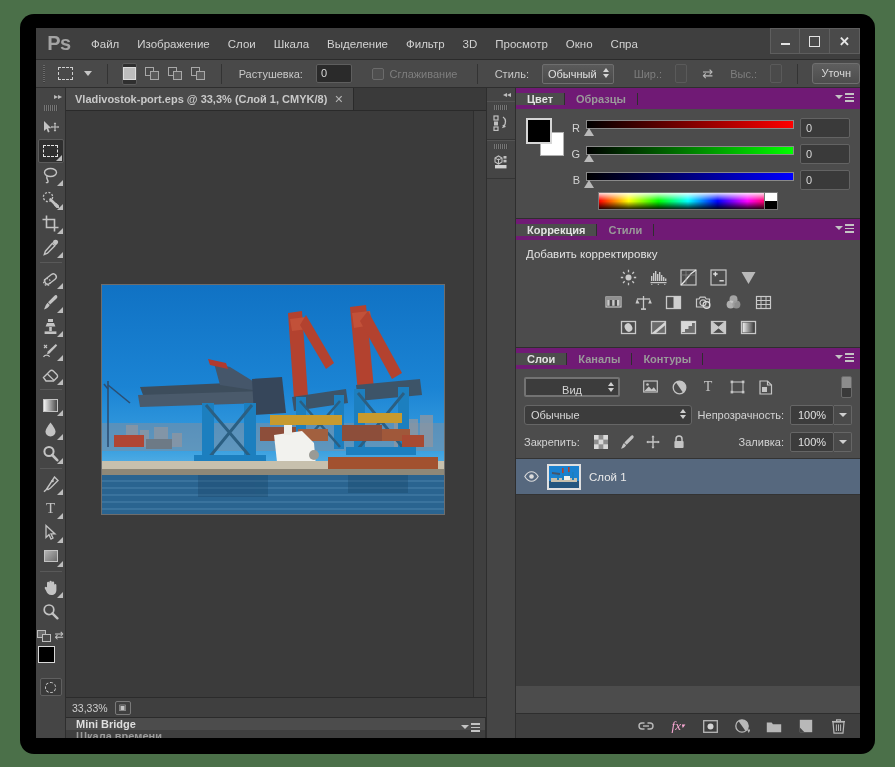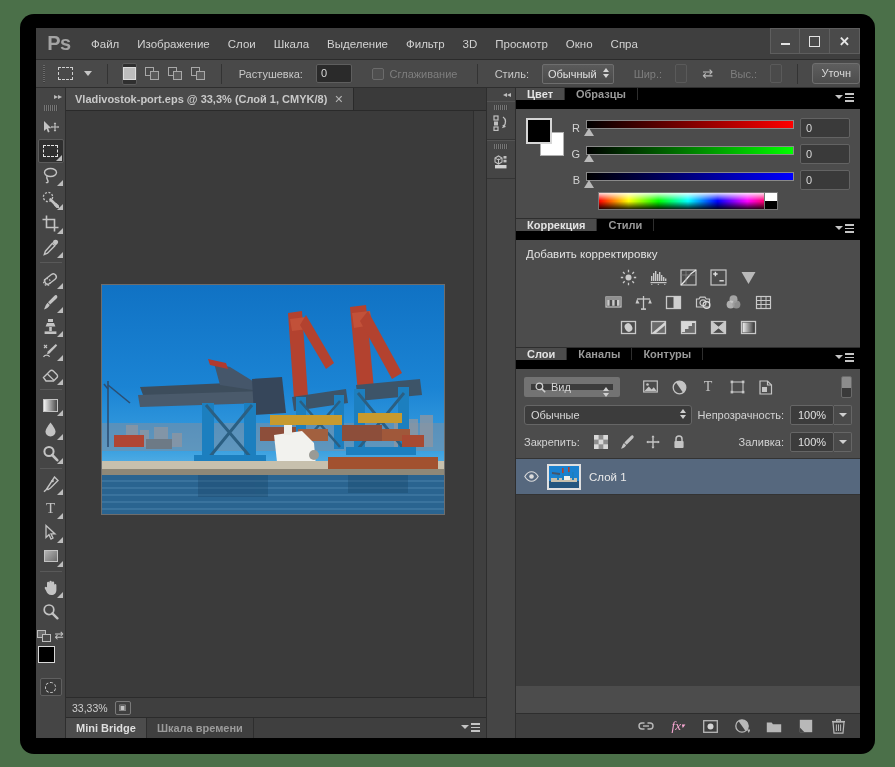--- a/index.html
+++ b/index.html
@@ -230,20 +230,21 @@
     display:flex; align-items:center; gap:7px;
     padding-left: 6px;
     font-size: 10.5px; color: #cdcdcd;
   }
   .sb-icon { width:16px;height:14px;border:1px solid #7a7a7a;border-radius:2px;display:flex;align-items:center;justify-content:center;font-size:8px;color:#c4c4c4;}
   .bottomtabs {
     height: 21px; background: #3f3f3f;
     border-top: 1px solid #2b2b2b;
     display:flex; align-items:stretch;
     position: relative;
+    flex-direction: column;
   }
   .btab {
     padding: 0 10px; display:flex;align-items:center;
     font-size: 11px; font-weight:bold; color:#9b9b9b;
     border-right: 1px solid #2e2e2e;
   }
   .btab.active { background:#4c4c4c; color:#dedede; }
   .panel-menu-ico {
     position:absolute; right:6px; top:5px;
     display:flex; align-items:center; gap:2px;
@@ -265,22 +266,22 @@
   .rail-ico { width:22px;height:20px;display:flex;align-items:center;justify-content:center;color:#c0c0c0;font-size:13px;}
 
   
   .dock {
     width: 344px; background: #454545;
     display:flex;flex-direction:column;
     flex: 0 0 344px;
   }
   .pgroup { border-bottom: 1px solid #2e2e2e; }
   .ptabs {
-    height: 21px; background: #000000;
-    display:flex; align-items:flex-start; position:relative;
+    height: 21px; background: #701a75;
+    display:flex; align-items:center; position:relative;
   }
   .ptab {
     padding: 0 11px; display:flex;align-items:center;
     font-size: 11px; font-weight:bold; color:#9a9a9a;
     border-right: 1px solid #2e2e2e;
   }
   .ptab.active { background:#4c4c4c; color:#e3e3e3; }
   .pbody { background: #4c4c4c; padding: 8px; }
 
   
@@ -315,23 +316,23 @@
   .adj-ico {
     width:21px;height:19px;
     display:flex;align-items:center;justify-content:center;
     color:#c9c9c9;
   }
   .adj-ico svg { display:block; }
 
   
   .lrow { display:flex; align-items:center; gap:6px; margin-bottom:7px; }
   .filter-select {
-    width: 96px; height: 20px; background:#3c3c3c; border:7px solid #737373; border-radius:2px;
+    width: 96px; height: 20px; background:#3c3c3c; border:2px solid #737373; border-radius:2px;
     display:flex;align-items:center;gap:5px;padding:0 4px; position:relative;
-    font-size:11px;color:#d4d4d4;
+    font-size:11px;color:#d4d4d4;flex-direction:column;
   }
   .filter-select .updown { position:absolute;right:4px;top:3px;display:flex;flex-direction:column;gap:2px;}
   .filter-select .updown i{width:0;height:0;border-left:3.5px solid transparent;border-right:3.5px solid transparent;}
   .filter-select .updown i:first-child{border-bottom:4px solid #cfcfcf;}
   .filter-select .updown i:last-child{border-top:4px solid #cfcfcf;}
   .filter-icons { display:flex; gap:13px; margin-left:16px; align-items:center; color:#c4c4c4;}
   .fi { width:16px;height:16px;display:flex;align-items:center;justify-content:center;}
   .filter-toggle { width:11px;height:22px;margin-left:auto;background:linear-gradient(#8c8c8c 0 55%, #3a3a3a 55% 100%);border:1px solid #6a6a6a;border-radius:2px;}
   .blend-select {
     flex:1; height:20px; background:#3c3c3c;border:1px solid #666;border-radius:3px;

